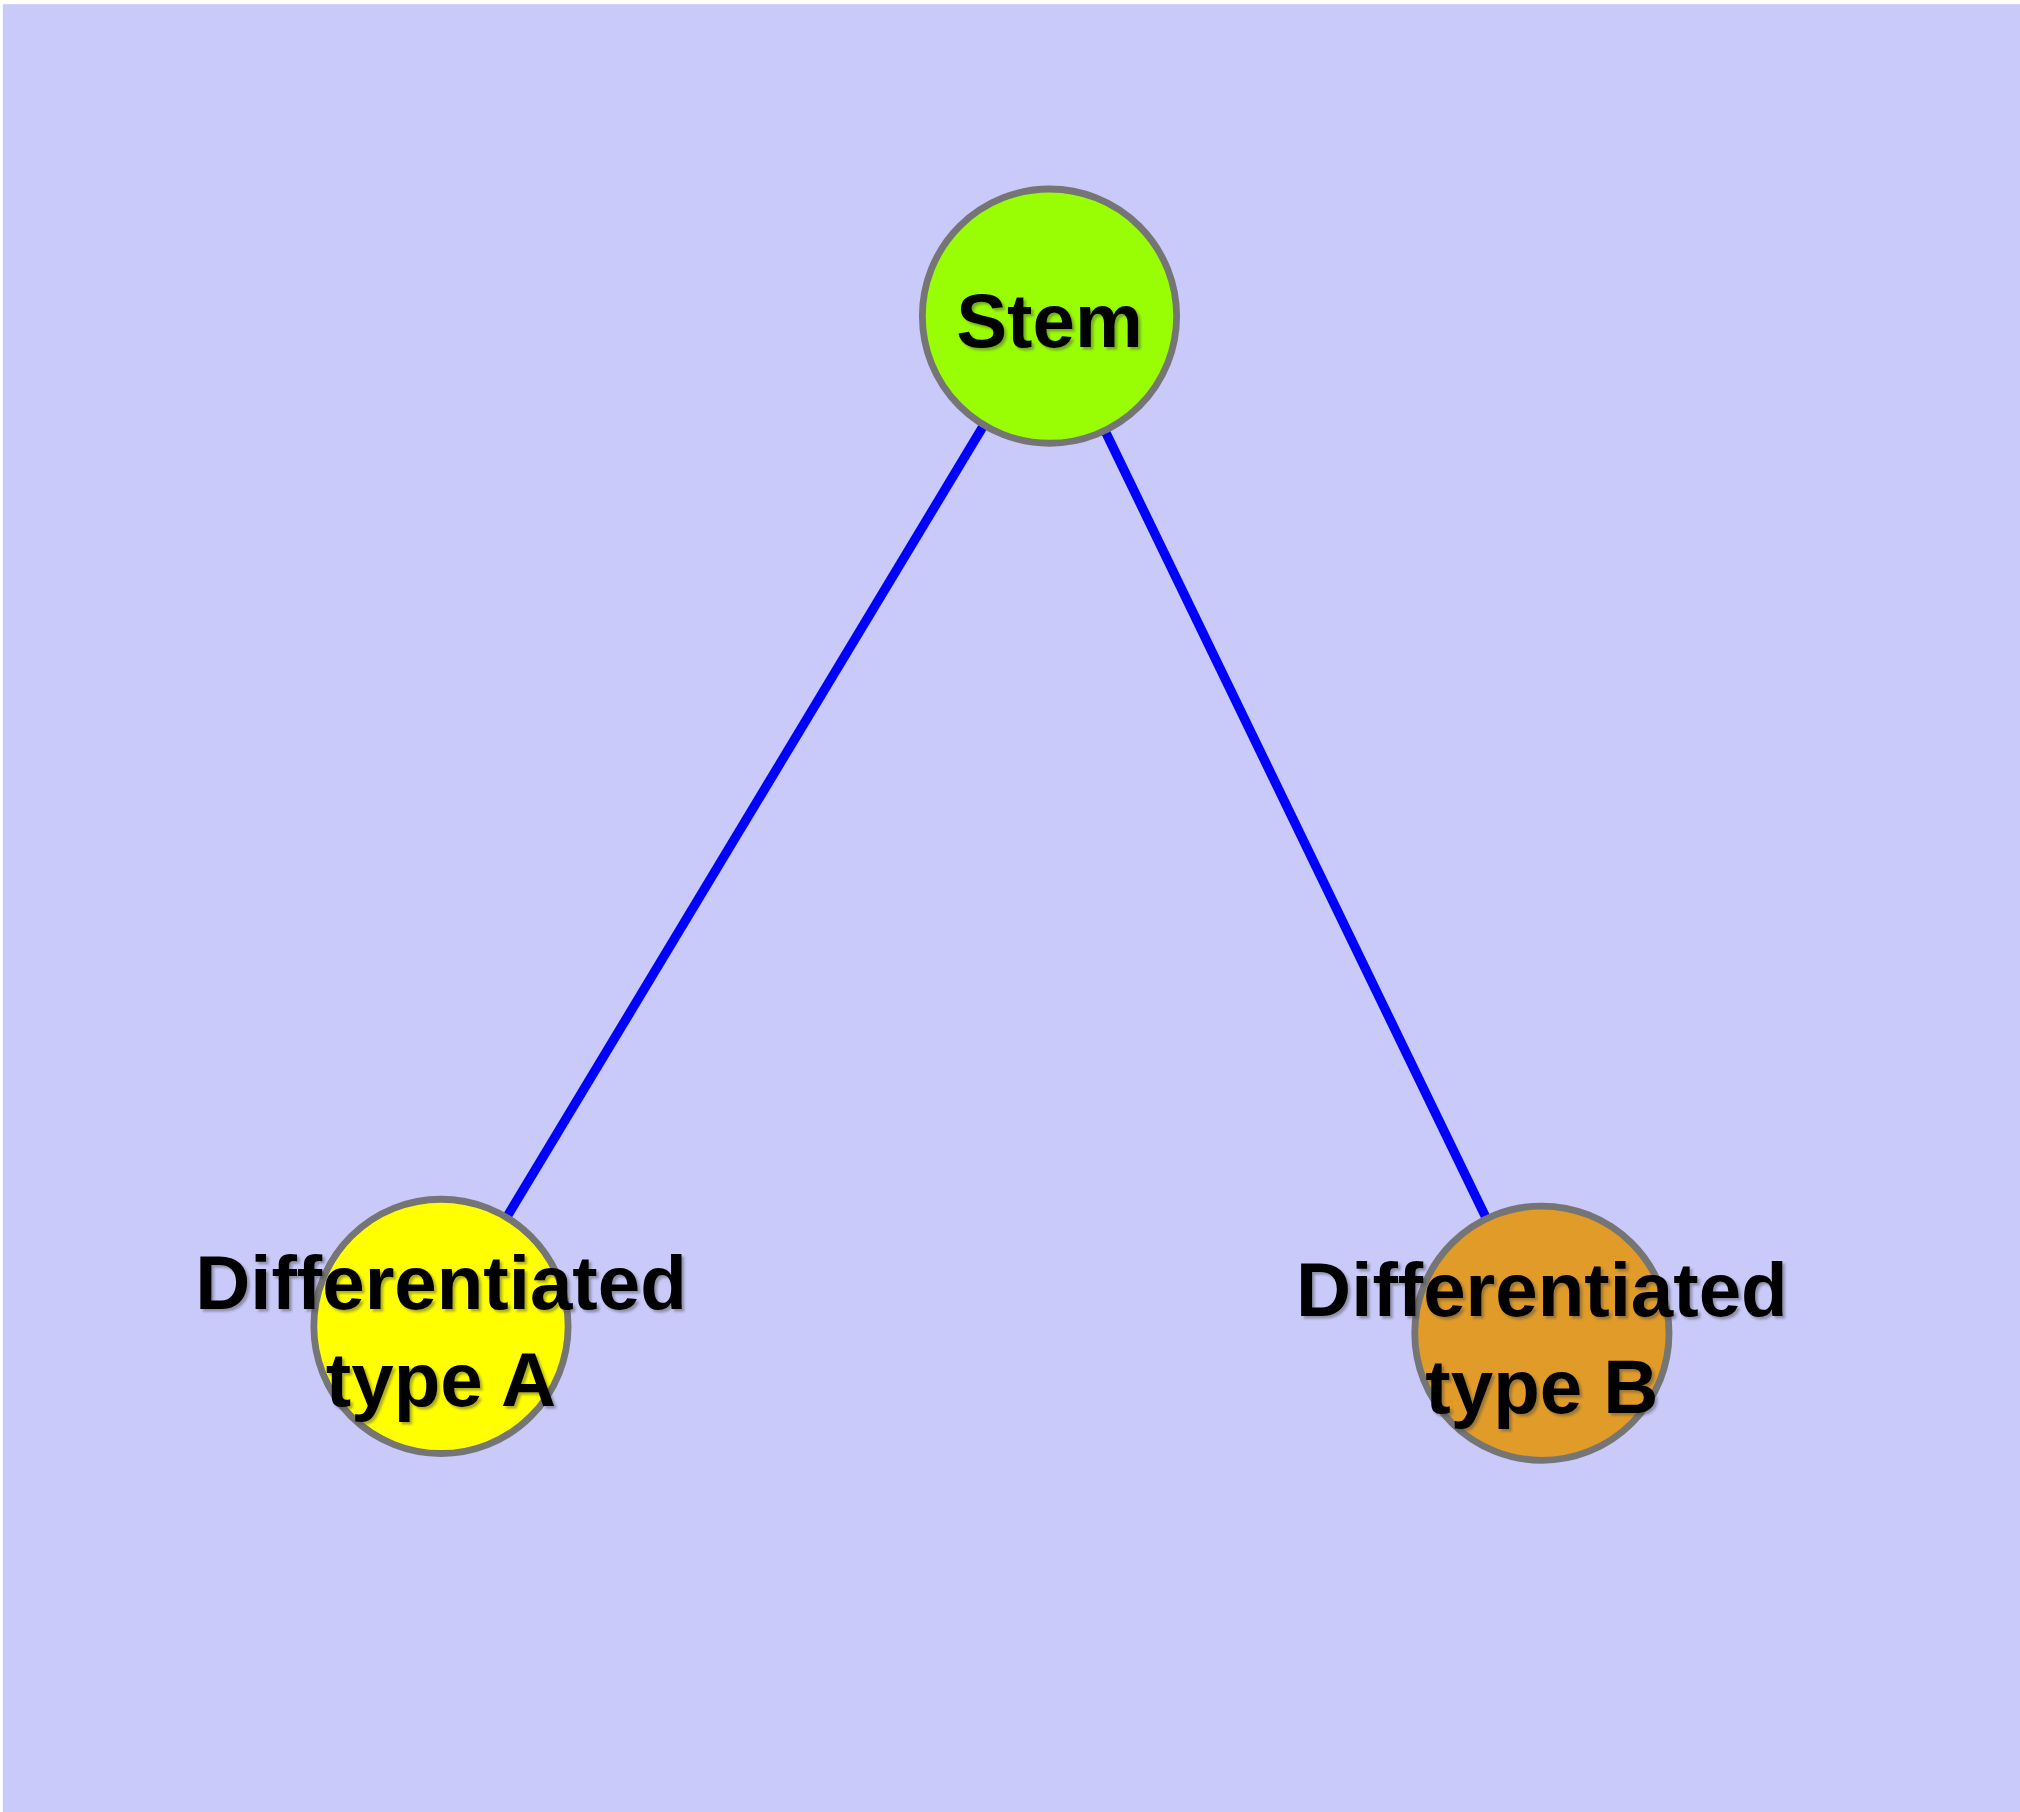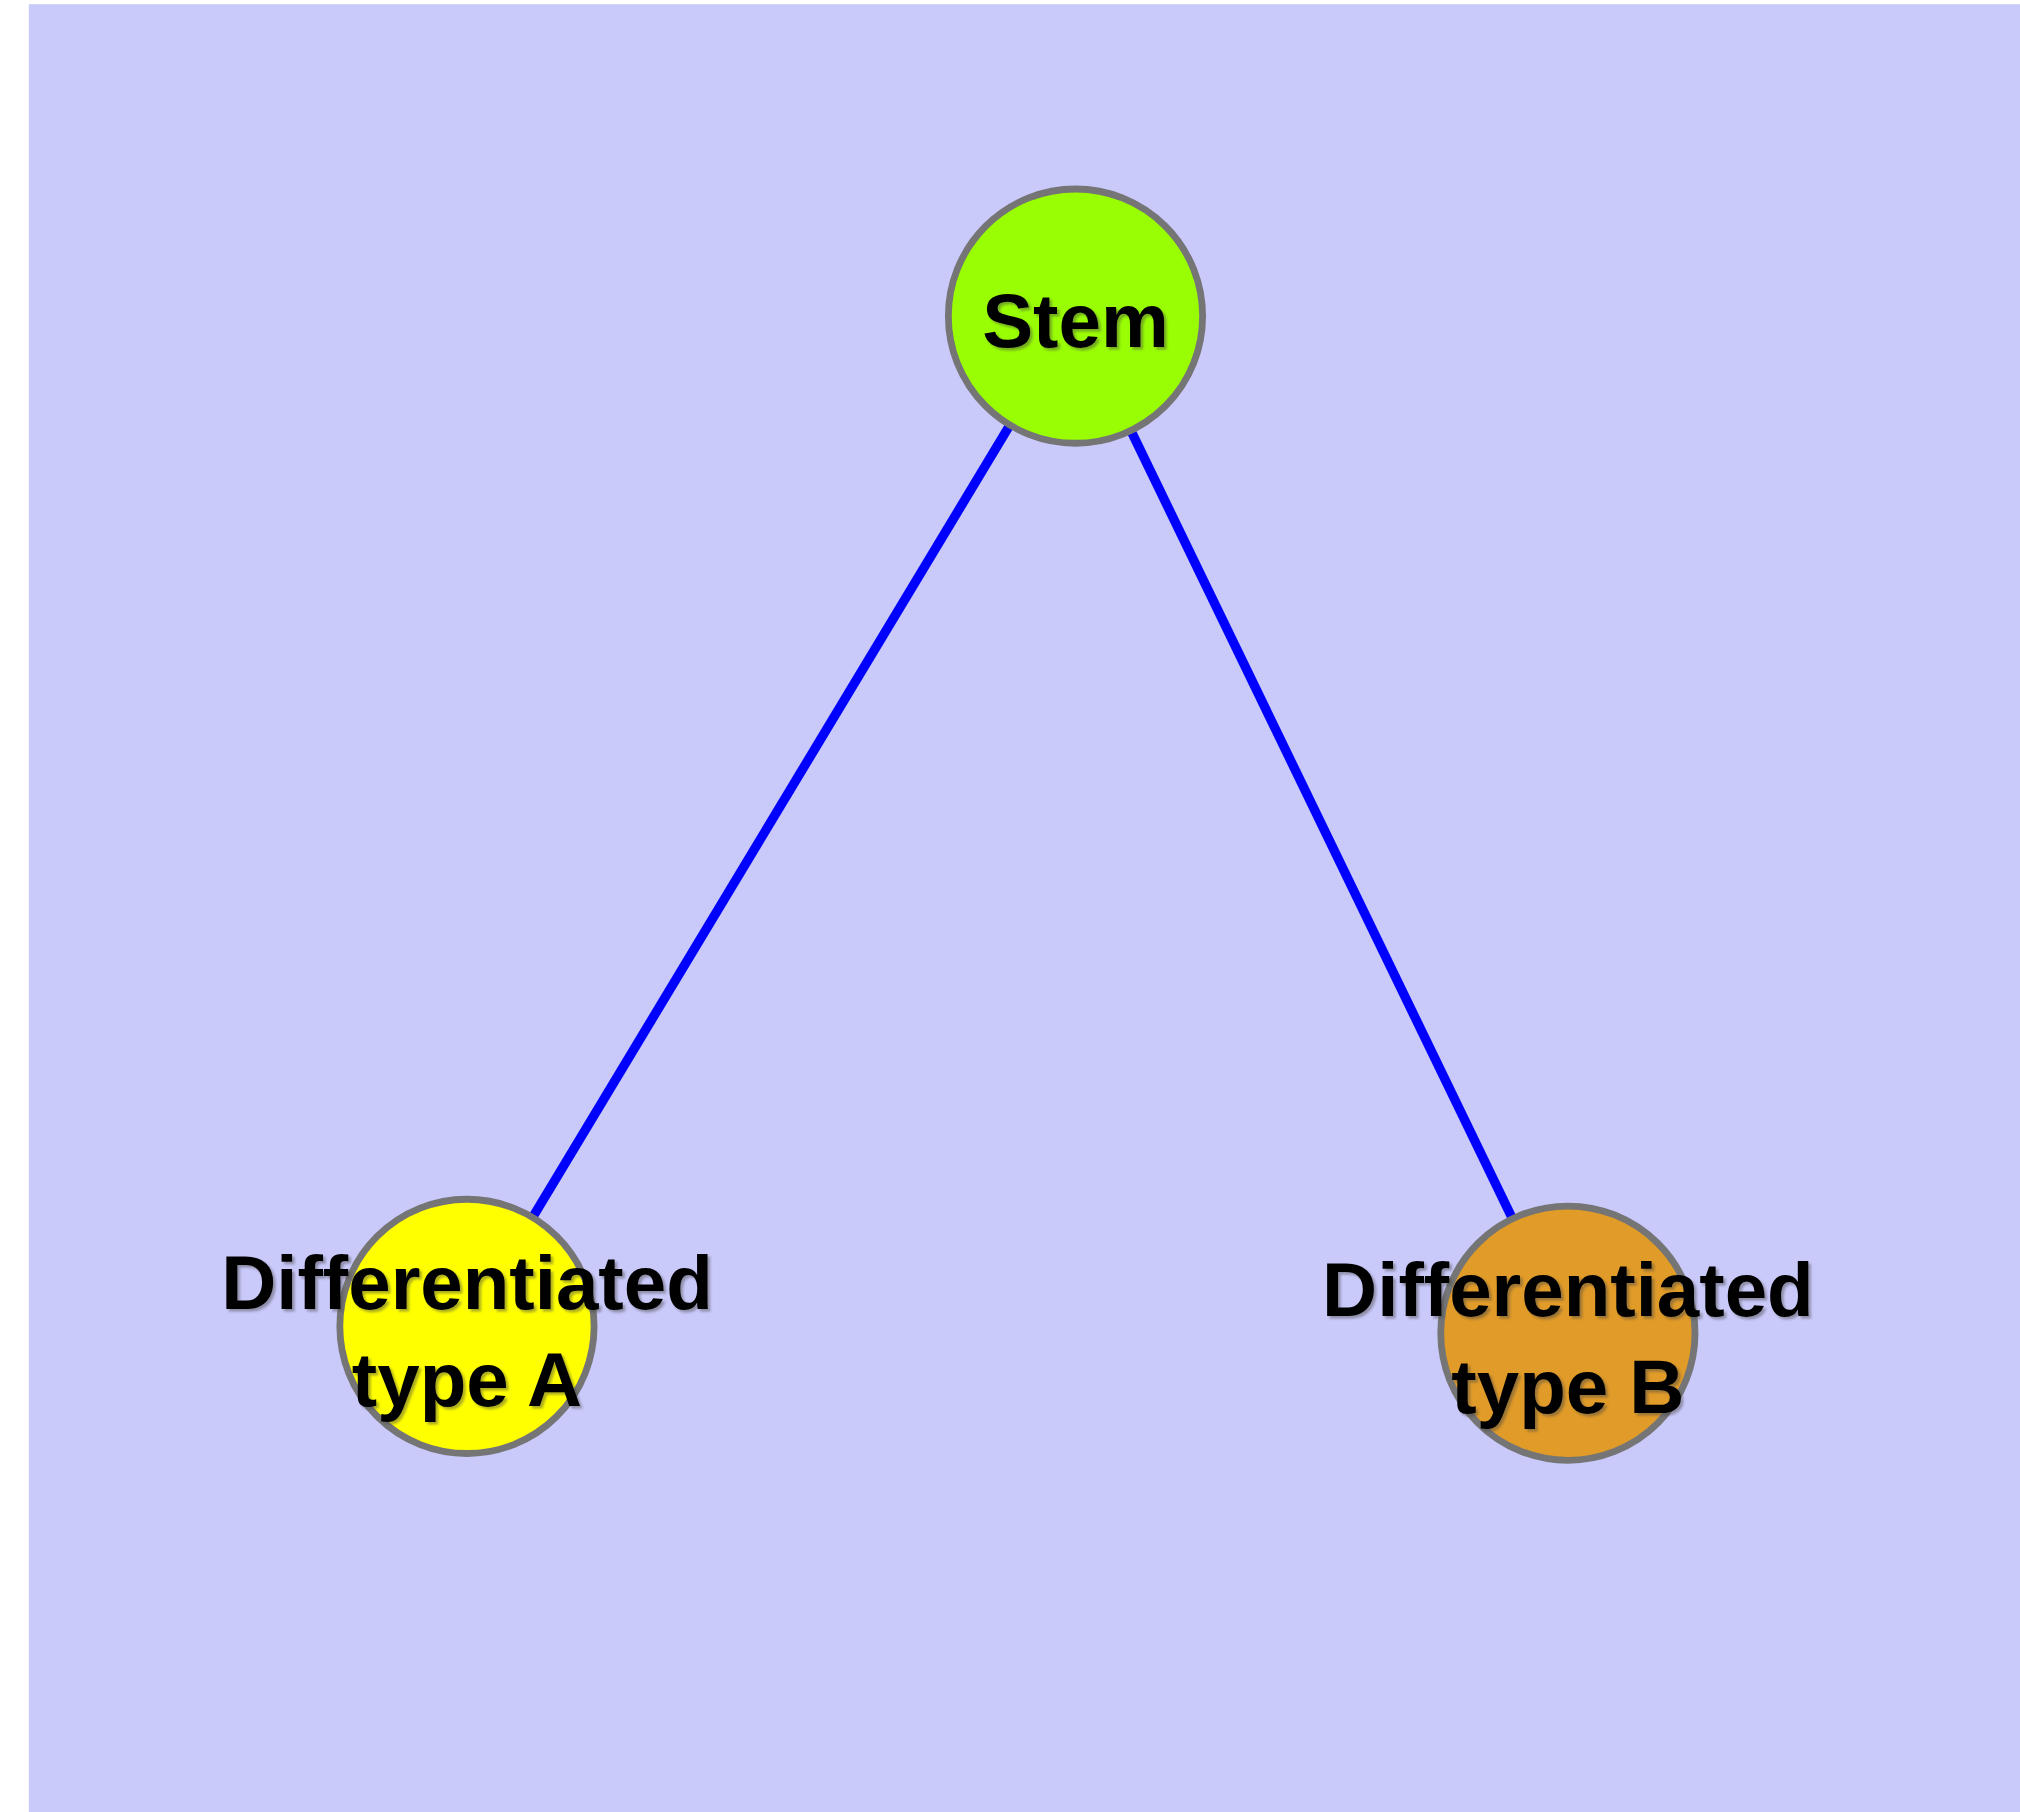--- a/index.html
+++ b/index.html
@@ -8,21 +8,20 @@
     background: #ffffff;
     width: 2021px;
     height: 1812px;
     overflow: hidden;
     font-family: "Liberation Sans", sans-serif;
   }
   #stage {
     position: relative;
     width: 1704px;
     height: 1812px;
-    padding-left: 26px;
   }
   svg { display: block; }
   .edge-line {
     stroke-linecap: butt;
   }
   .node-circle {
     
   }
   .node-label {
     font-family: "Liberation Sans", sans-serif;

